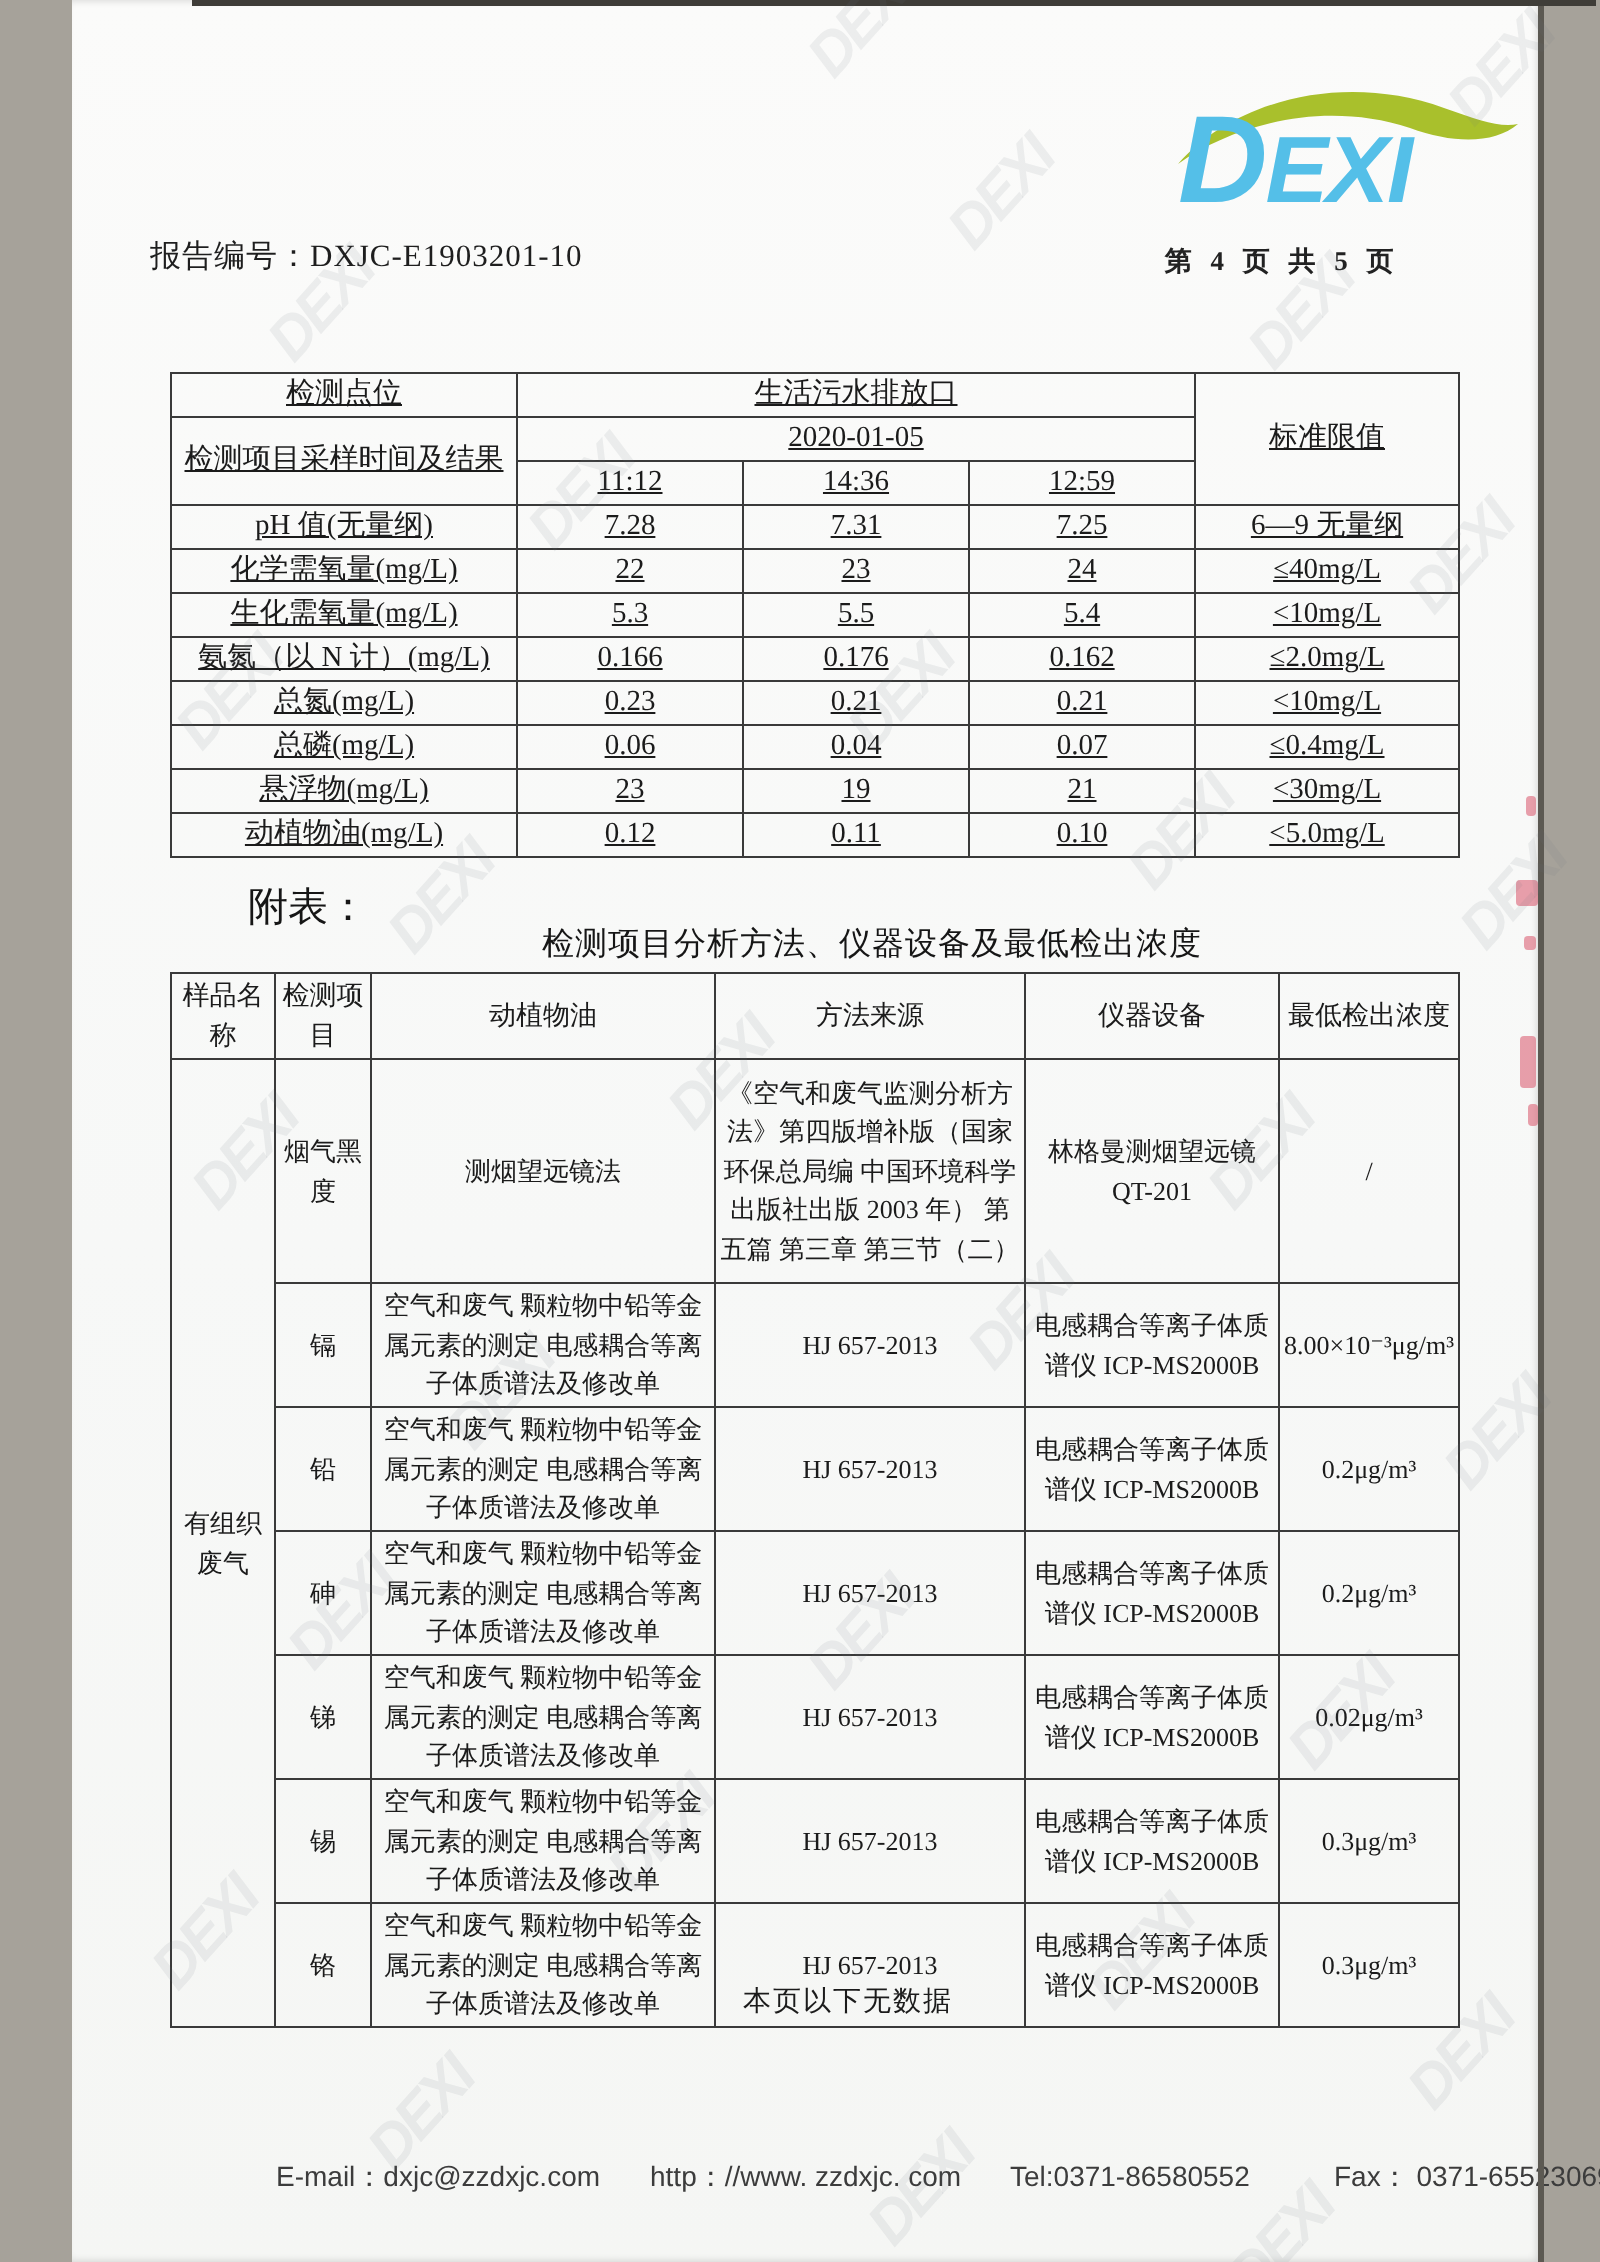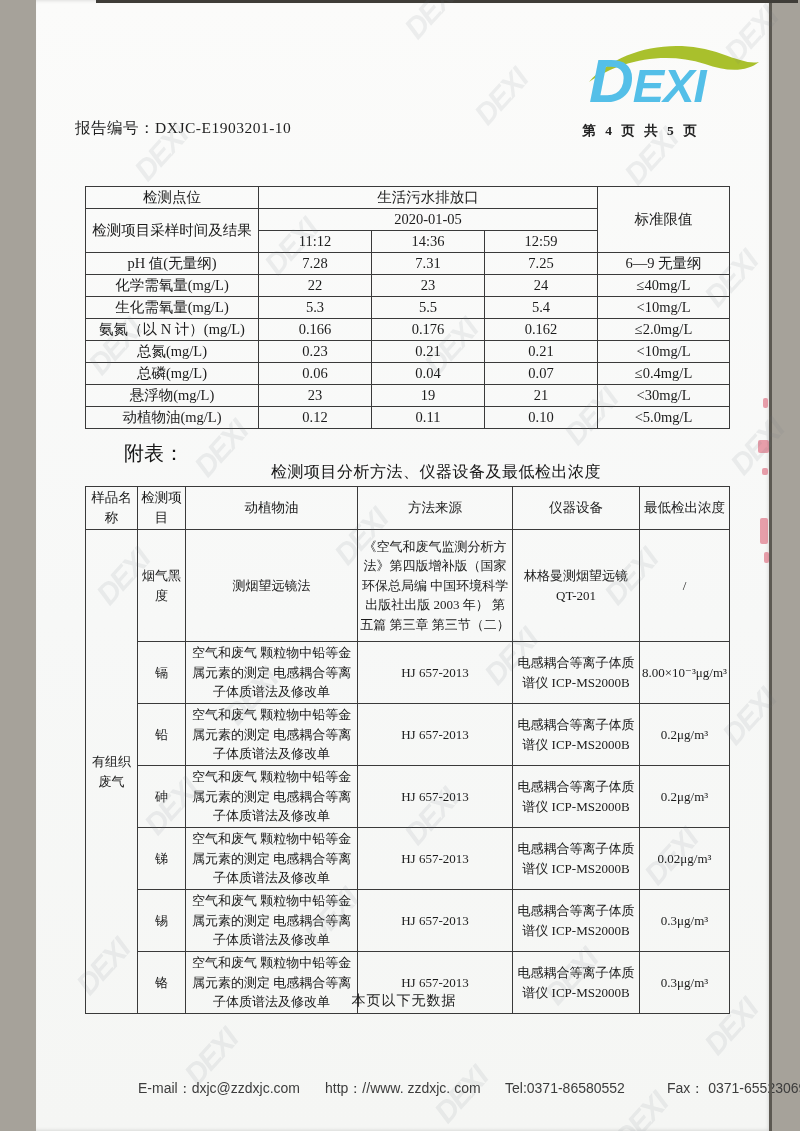--- a/index.html
+++ b/index.html
@@ -21,29 +21,29 @@
              font-weight:bold;font-style:italic;color:#54bfe8;font-size:47px;
              letter-spacing:-1px;line-height:1;}
   .logo-text .cap{font-size:62px;}
   .logo-leaf{position:absolute;left:6px;top:6px;}
   .t1-title{position:absolute;left:0;top:150px;width:736px;text-align:center;
             font-size:17px;color:#161616;letter-spacing:1px;}
   table{border-collapse:collapse;table-layout:fixed;}
   td{border:1px solid #3a3a3a;text-align:center;vertical-align:middle;
      color:#1b1b1b;padding:0 2px;overflow:hidden;}
   .table1{position:absolute;left:49px;top:186px;width:644px;font-size:14.5px;}
-  .table1 td{height:21px;line-height:1.25;}
+  .table1 td{height:21px;line-height:1.25;text-decoration:underline;}
   .appendix-label{position:absolute;left:88px;top:440px;font-size:20px;color:#161616;}
   .t2-title{position:absolute;left:0;top:462px;width:736px;text-align:center;
             font-size:16px;color:#161616;letter-spacing:.5px;margin-left:32px;}
   .table2{position:absolute;left:49px;top:486px;width:644px;font-size:13px;}
   .table2 td{line-height:1.5;}
   .table2 .hdr{height:42px;font-size:13.5px;}
   .no-data-note{position:absolute;left:0;top:992px;width:736px;text-align:center;
-                font-size:14px;color:#1b1b1b;letter-spacing:1px;}
+                font-size:14px;color:#1b1b1b;letter-spacing:1px;padding-left:20px;}
   .footer{position:absolute;left:0;top:1080px;width:736px;height:20px;
           font-family:"Liberation Sans",sans-serif;font-size:14px;color:#3c3c3c;margin-left:43px;}
   .footer span{position:absolute;white-space:nowrap;}
   .f-email{left:59px;} .f-web{left:246px;} .f-tel{left:426px;} .f-fax{left:588px;}
   .stamp-frag{position:absolute;background:#d9536a;opacity:.55;border-radius:2px;}
 </style>
 </head>
 <body>
 
 <div class="scan">

